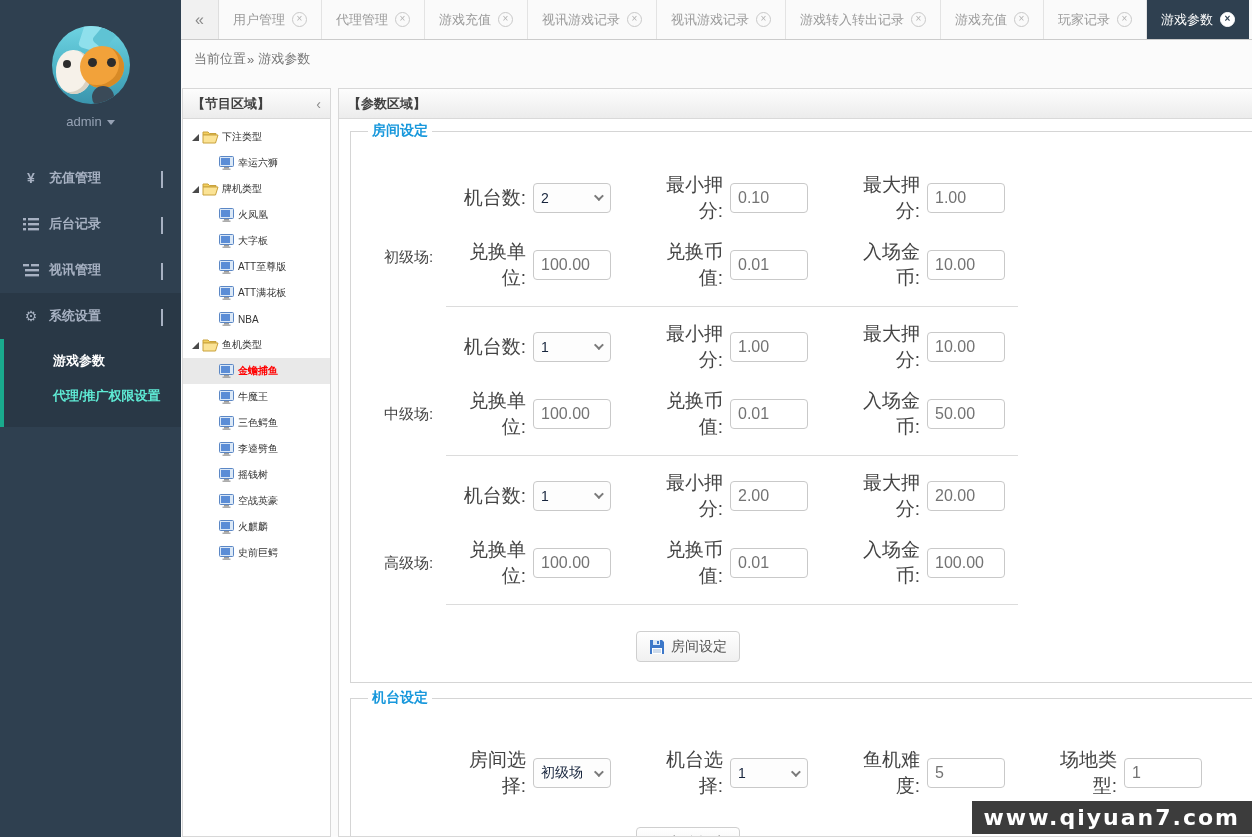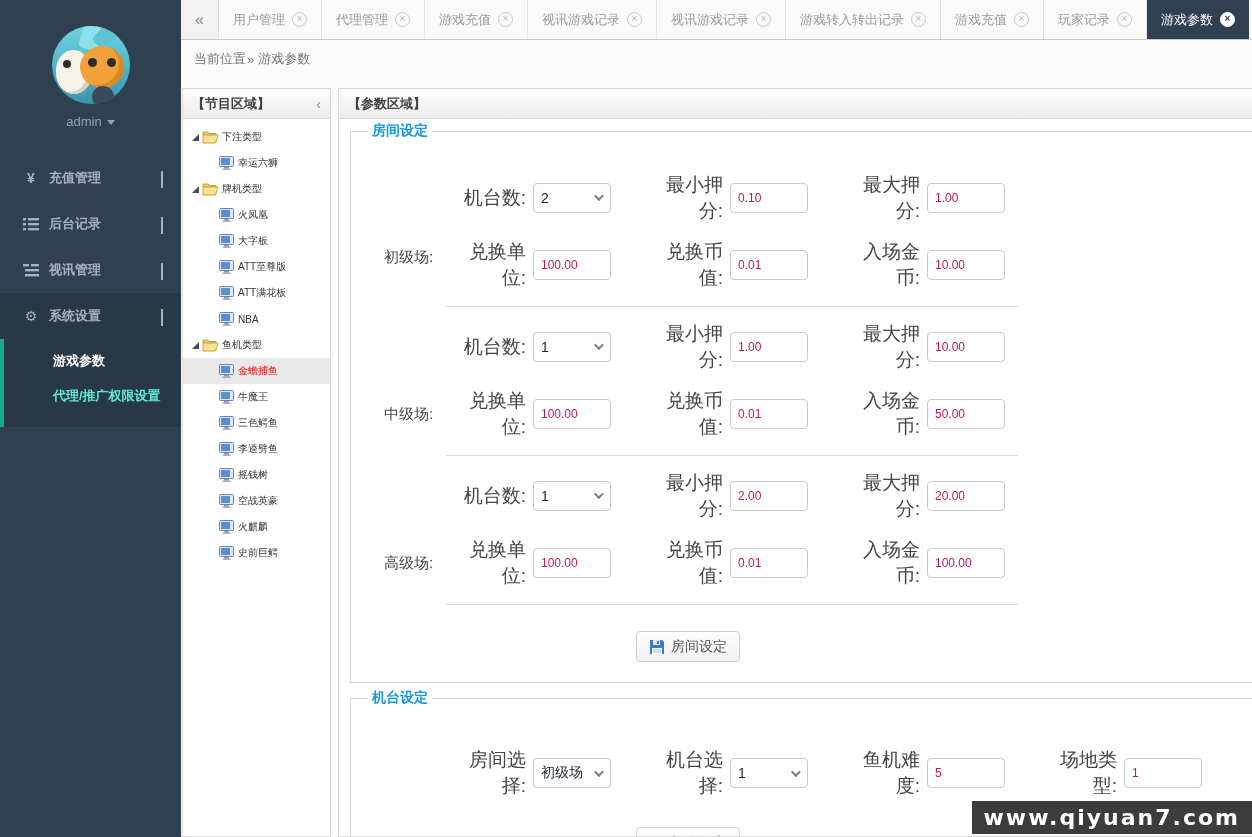--- a/index.html
+++ b/index.html
@@ -74,21 +74,21 @@
     display:flex; align-items:center; padding:0 9px; font-size:13px; font-weight:bold; color:#404040; }
   .panel-header .p-collapse { margin-left:auto; color:#8a8a8a; font-size:14px; cursor:pointer; font-weight:normal; }
 
   #tree-panel { position:absolute; left:1px; top:88px; bottom:0; width:149px;
     border:1px solid #d8d8d8; background:#fff; overflow:hidden; }
   .tree-body { padding:5px 0 0; font-size:10px; color:#333; }
   .tree-group { display:flex; align-items:center; height:26px; padding-left:9px; cursor:pointer; }
   .expander { width:0; height:0; border-bottom:7px solid #4a4a4a; border-left:7px solid transparent; margin-right:3px; flex:0 0 auto; }
   .tree-group .ticon, .tree-item .ticon { margin-right:3px; display:flex; flex:0 0 auto; }
   .tree-item { display:flex; align-items:center; height:26px; padding-left:36px; cursor:pointer; }
-  .tree-item.selected { background:#e9e9e9; }
+  .tree-item.selected { background:#e9e9e9;font-weight:bold; }
   .tree-item.selected .tlabel { color:#ff0000; }
 
   #param-panel { position:absolute; left:157px; top:88px; right:0; bottom:0;
     border:1px solid #d8d8d8; border-right:none; background:#fff; overflow:hidden; }
 
   
   fieldset.fs { border:1px solid #d5d5d5; margin:3px -8px 0 11px; }
   fieldset.fs legend { color:#1898dc; font-weight:bold; font-size:14px; margin-left:17px; padding:0 4px; }
   #fs-machine { margin-top:6px; }
 
@@ -99,21 +99,21 @@
   .rfields { flex:1; padding:6px 0 8px; }
   .room-block.sep .rfields { border-top:1px solid #dcdcdc; }
   .rooms .last-sep { border-bottom:1px solid #dcdcdc; height:1px; }
   .rline { height:67px; display:flex; align-items:center; }
   .rfields.first { padding-top:24px; }
 
   .fgroup { display:flex; align-items:center; margin-right:32px; }
   .fgroup:last-child { margin-right:0; }
   .fgroup .flabel { width:80px; flex:0 0 80px; text-align:right; margin-right:7px; font-size:19px; color:#444; }
   .tinput { width:78px; height:30px; border:1px solid #c9c9c9; border-radius:4px; padding:0 7px;
-    font-size:12px; color:#be185d; font-family:"Liberation Sans","DejaVu Sans",sans-serif; background:#fff; }
+    font-size:16px; color:#737373; font-family:"Liberation Sans","DejaVu Sans",sans-serif; background:#fff; }
   .selbox { width:78px; height:30px; border:1px solid #c9c9c9; border-radius:4px; background:#fdfdfd;
     display:flex; align-items:center; padding:0 7px; cursor:pointer; }
   .selbox .selval { flex:1; font-size:14px; color:#16243c; }
   .sel-chev { width:7px; height:7px; border-right:2px solid #7a7a7a; border-bottom:2px solid #7a7a7a;
     transform:rotate(45deg) translateY(-2px); margin-right:2px; }
 
   .btn { display:inline-flex; align-items:center; height:31px; padding:0 12px; margin:26px 0 20px 285px;
     border:1px solid #cfcfcf; border-radius:4px; background:linear-gradient(#ffffff,#f0f0f0);
     color:#555; font-size:14px; cursor:pointer; }
   .btn .bicon { margin-right:6px; display:flex; }

